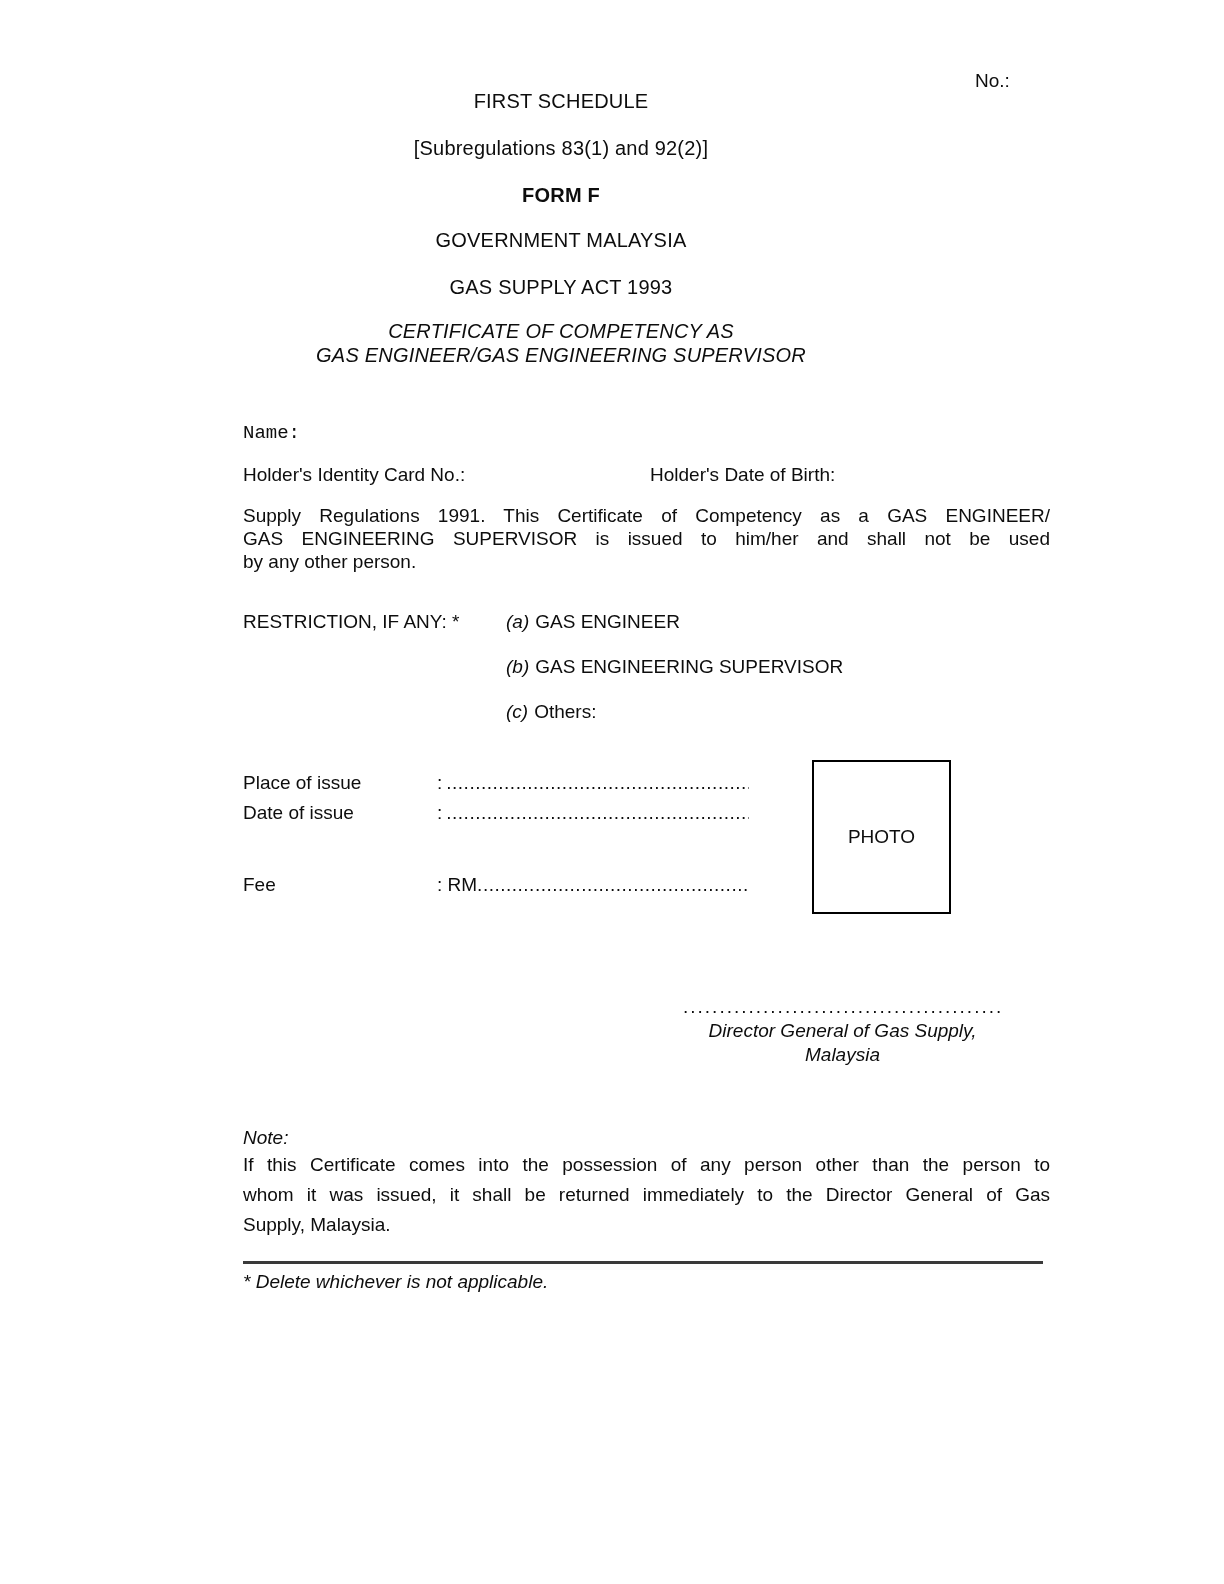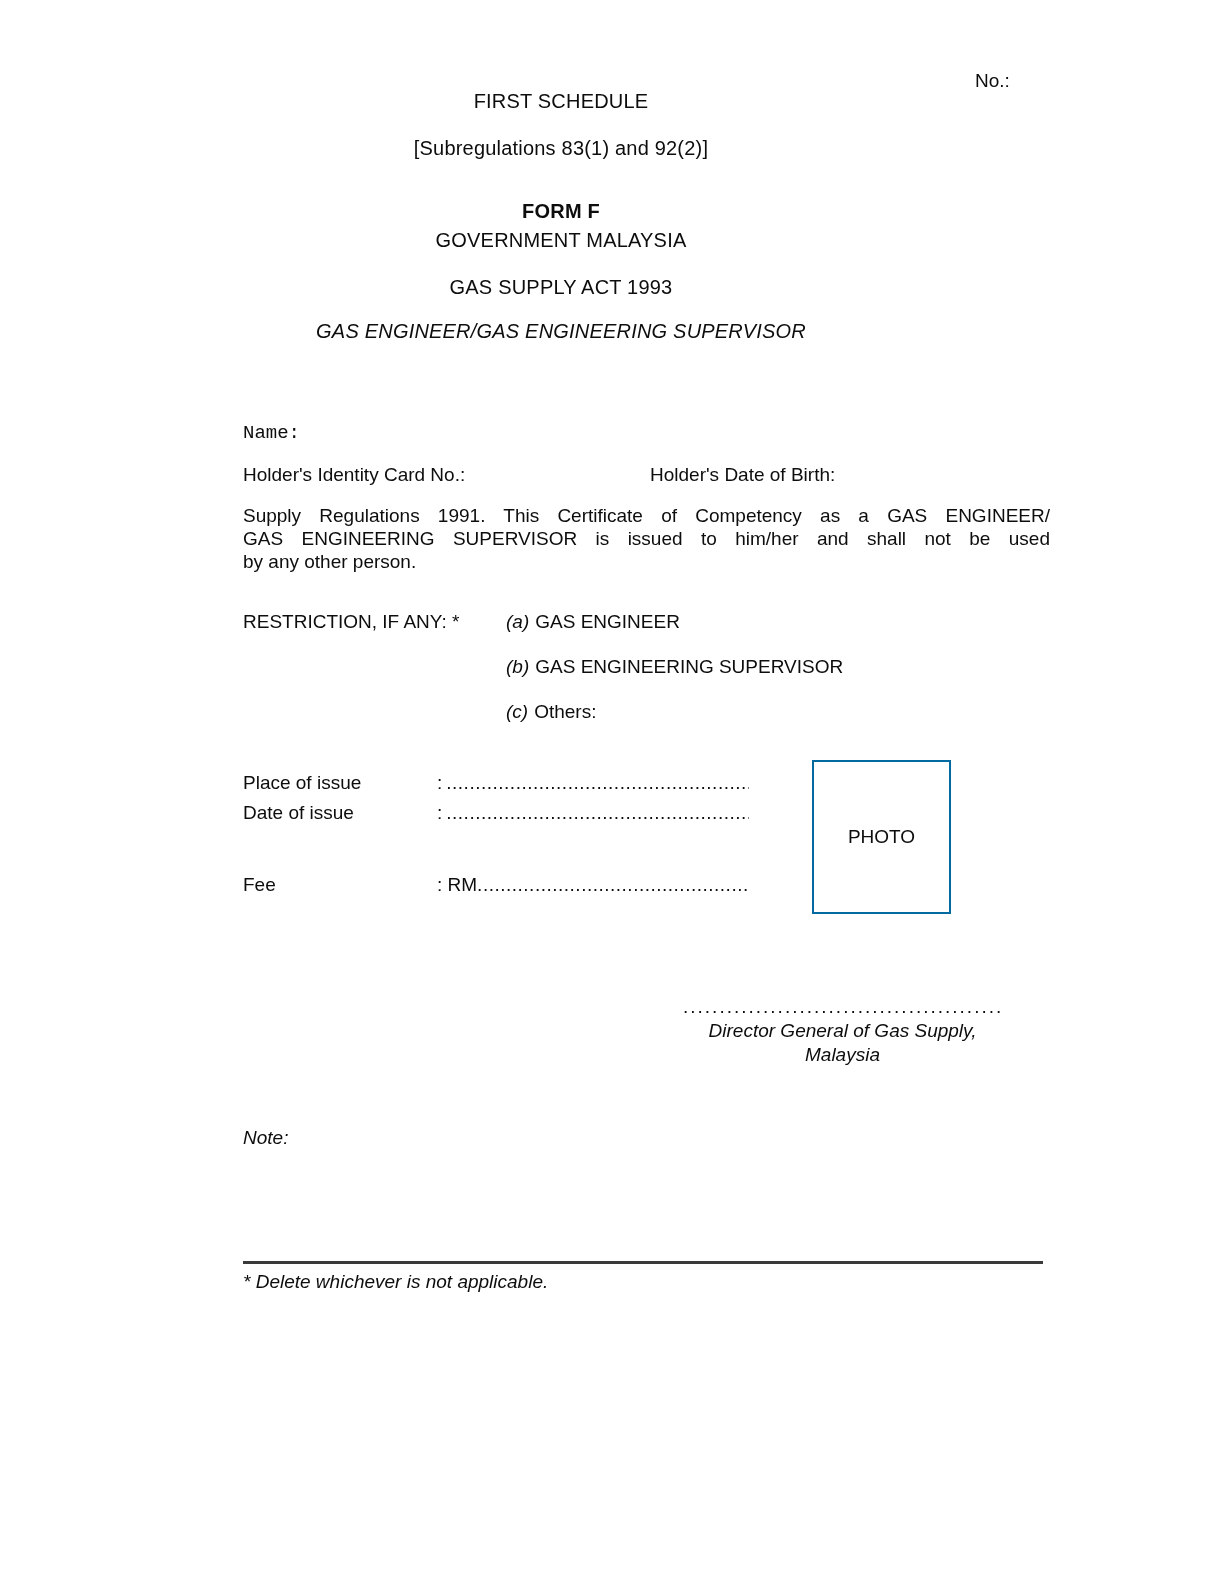--- a/index.html
+++ b/index.html
@@ -48,21 +48,21 @@
     flex: 1;
     overflow: hidden;
     white-space: nowrap;
     letter-spacing: 0.5px;
   }
   .photo-box {
     left: 812px;
     top: 760px;
     width: 135px;
     height: 150px;
-    border: 2px solid #0369a1;
+    border: 2px solid #000000;
     display: flex;
     align-items: center;
     justify-content: center;
   }
   .sig-dotline {
     left: 683px;
     top: 996px;
     width: 318px;
     overflow: hidden;
     white-space: nowrap;
@@ -79,25 +79,26 @@
 </style>
 </head>
 <body>
 
 <div class="page">
 
   <div class="abs" style="left:975px; top:70px;">No.:</div>
 
   <div class="abs heading" style="top:90px;">FIRST SCHEDULE</div>
   <div class="abs heading" style="top:137px;">[Subregulations 83(1) and 92(2)]</div>
-  <div class="abs heading bold" style="top:200px;text-align:center;">FORM F</div>
+  <div class="abs heading bold" style="top:184px;text-align:center;">FORM F</div>
   <div class="abs heading" style="top:229px;">GOVERNMENT MALAYSIA</div>
   <div class="abs heading" style="top:276px;text-align:center;">GAS SUPPLY ACT 1993</div>
 
   <div class="abs heading italic cert-title" style="top:319px;">
+    <div>CERTIFICATE OF COMPETENCY AS</div>
     <div>GAS ENGINEER/GAS ENGINEERING SUPERVISOR</div>
   </div>
 
   <div class="abs" style="left:243px; top:422px;font-family:Liberation Mono, monospace;">Name:</div>
   <div class="abs" style="left:243px; top:464px;">Holder's Identity Card No.:</div>
   <div class="abs" style="left:650px; top:464px;">Holder's Date of Birth:</div>
 
   <div class="abs para" style="top:504px;">
     <div class="jline">Supply Regulations 1991. This Certificate of Competency as a GAS ENGINEER/</div>
     <div class="jline">GAS ENGINEERING SUPERVISOR is issued to him/her and shall not be used</div>
@@ -140,17 +141,22 @@
 
   <div class="abs sig-dotline">........................................................................................................................................................</div>
 
 
   <div class="abs sig-block" style="left:690px; top:1019px; width:305px;">
     <div>Director General of Gas Supply,</div>
     <div>Malaysia</div>
   </div>
 
   <div class="abs italic" style="left:243px; top:1127px;">Note:</div>
+  <div class="abs note-para" style="top:1150px;">
+    <div class="jline">If this Certificate comes into the possession of any person other than the person to</div>
+    <div class="jline">whom it was issued, it shall be returned immediately to the Director General of Gas</div>
+    <div>Supply, Malaysia.</div>
+  </div>
 
   <div class="abs rule"></div>
   <div class="abs italic" style="left:243px; top:1271px;">* Delete whichever is not applicable.</div>
 
 </div>
 
 </body></html>

